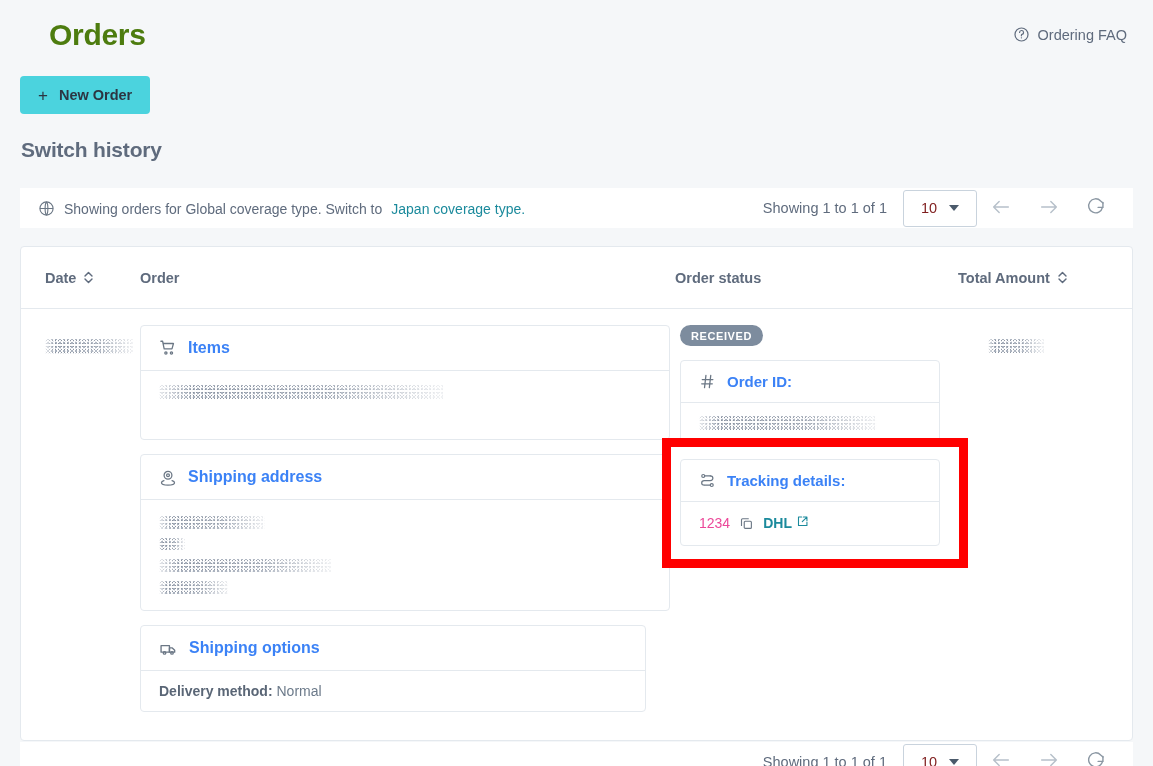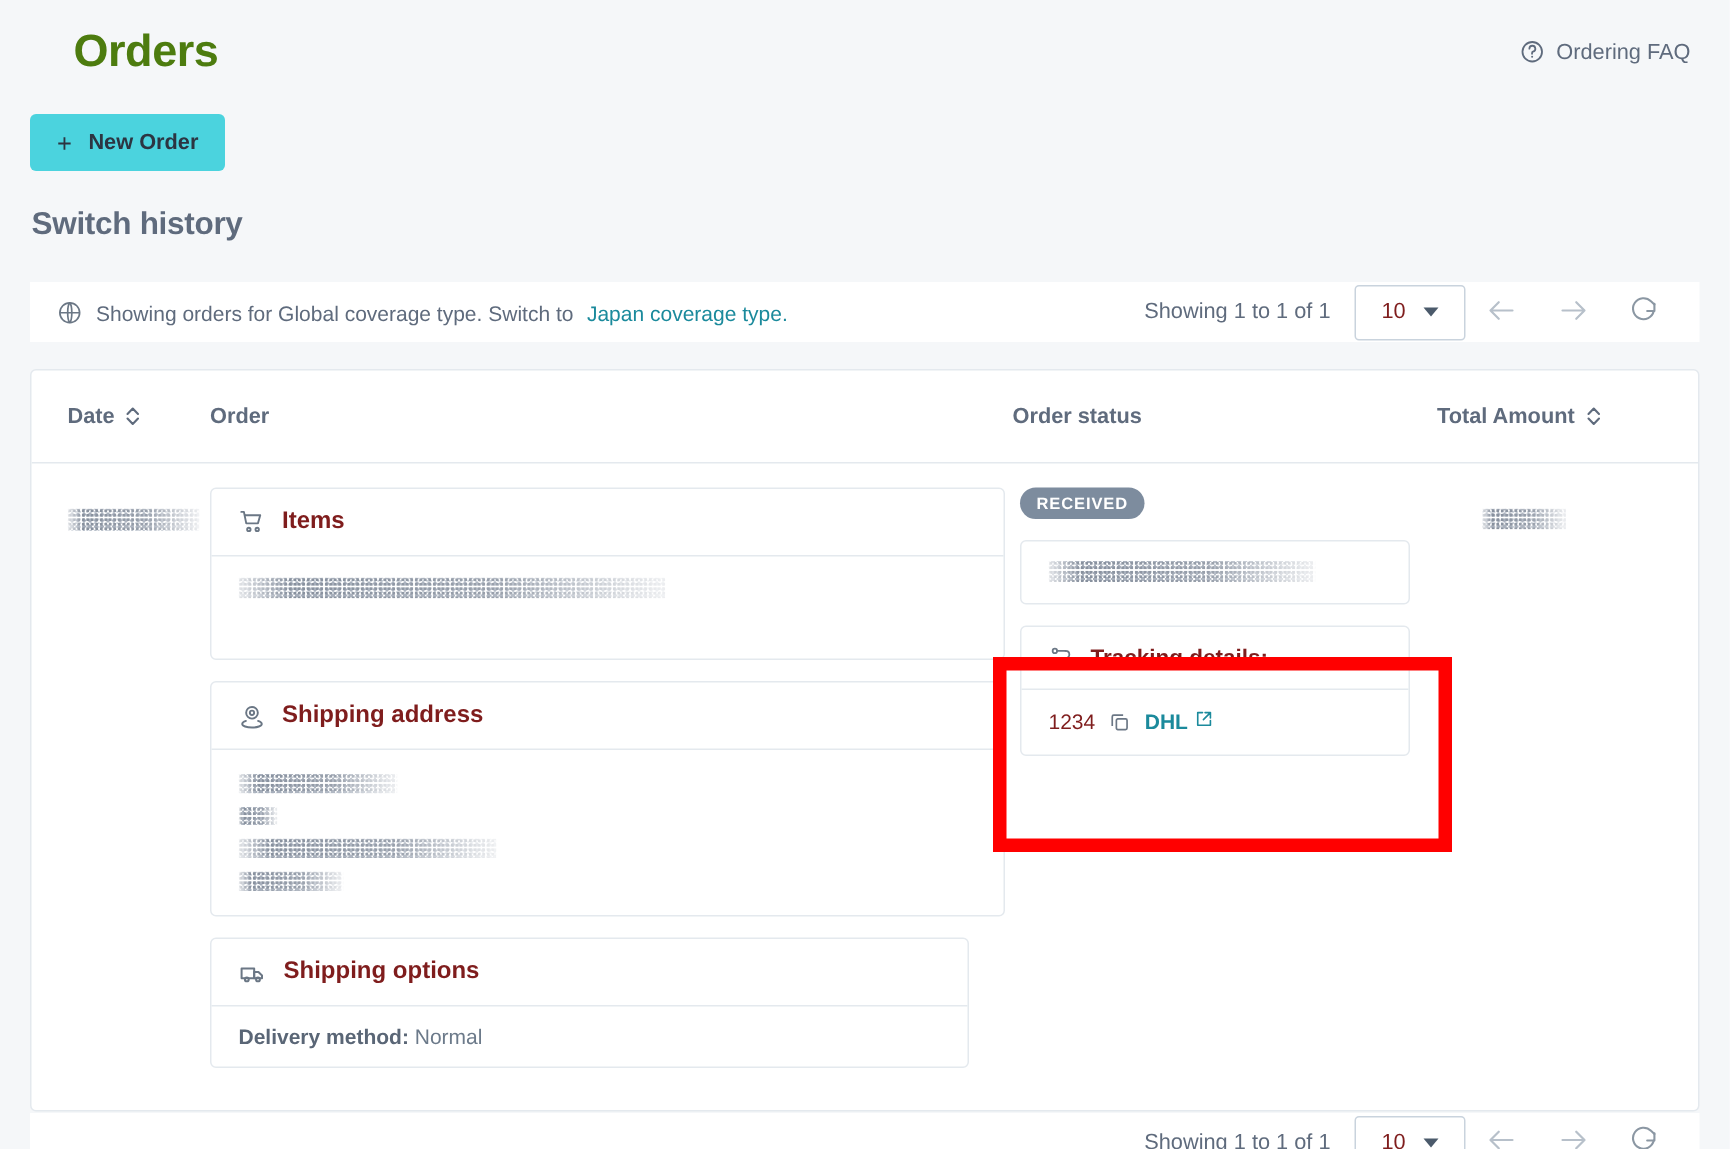--- a/index.html
+++ b/index.html
@@ -138,21 +138,21 @@
   .icard {
     border: 1px solid #e4e9ee;
     border-radius: 4px;
     background: #fff;
     margin-bottom: 14px;
   }
   .icard-head {
     display: flex; align-items: center; gap: 11px;
     height: 45px; padding: 0 18px;
     border-bottom: 1px solid #e4e9ee;
-    font-size: 16px; font-weight: bold; color: #7f1d1d;
+    font-size: 16px; font-weight: bold; color: #3b82f6;
   }
   .icard-head .hico { display: inline-flex; }
   .icard-body { padding: 14px 18px 16px 18px; font-size: 14px; color: #5f6b7d; }
 
   .items-card { width: 530px; }
   .items-card .icard-body { height: 68px; }
   .addr-card { width: 530px; }
   .addr-card .icard-body { padding-top: 16px; height: 110px; }
   .ship-card { width: 506px; margin-bottom: 0; }
   .ship-card .icard-body { padding: 12px 18px; }
@@ -164,21 +164,21 @@
     display: inline-block;
     background: #7d8c9e; color: #ffffff;
     font-size: 11px; font-weight: 600; letter-spacing: 0.6px;
     padding: 5px 11px 4px 11px; border-radius: 11px;
     margin-bottom: 14px;
   }
   .status-card { width: 260px; }
   .status-card .icard-head { font-size: 15px; height: 42px; }
   .status-card .icard-body { padding: 13px 18px 14px 18px; }
   .track-row { display: flex; align-items: center; gap: 9px; font-size: 14px; color: #6c7a8a; }
-  .track-num { color: #7f1d1d; font-size: 14px; }
+  .track-num { color: #ec4899; font-size: 14px; }
   .copy-ico { display: inline-flex; cursor: pointer; }
   .carrier-link {
     display: inline-flex; align-items: center; gap: 4px;
     color: #1b8a9c; font-weight: bold; font-size: 14px;
     text-decoration: none; cursor: pointer;
   }
 
   
   .redbox {
     position: absolute; left: 662px; top: 438px;
@@ -360,20 +360,28 @@
             <span class="ship-val">Normal</span>
           </div>
         </div>
 
       </div>
 
       <div class="cell-status">
         <div class="badge">RECEIVED</div>
 
         <div class="icard status-card">
+          <div class="icard-head">
+            <span class="hico">
+              <svg width="17" height="17" viewBox="0 0 24 24" fill="none" stroke="#6b7785" stroke-width="1.8" stroke-linecap="round">
+                <path d="M4.6 9.2h15M3.8 15.2h15M9.8 3.4L7.8 20.6M16.6 3.4l-2 17.2"></path>
+              </svg>
+            </span>
+            <span>Order ID:</span>
+          </div>
           <div class="icard-body">
             <span class="redact" style="width:178px;height:14px;"></span>
           </div>
         </div>
 
         <div class="icard status-card" style="margin-bottom:0;">
           <div class="icard-head">
             <span class="hico">
               <svg width="17" height="17" viewBox="0 0 24 24" fill="none" stroke="#6b7785" stroke-width="1.7" stroke-linecap="round" stroke-linejoin="round">
                 <circle cx="6" cy="5.6" r="2.1"></circle>

